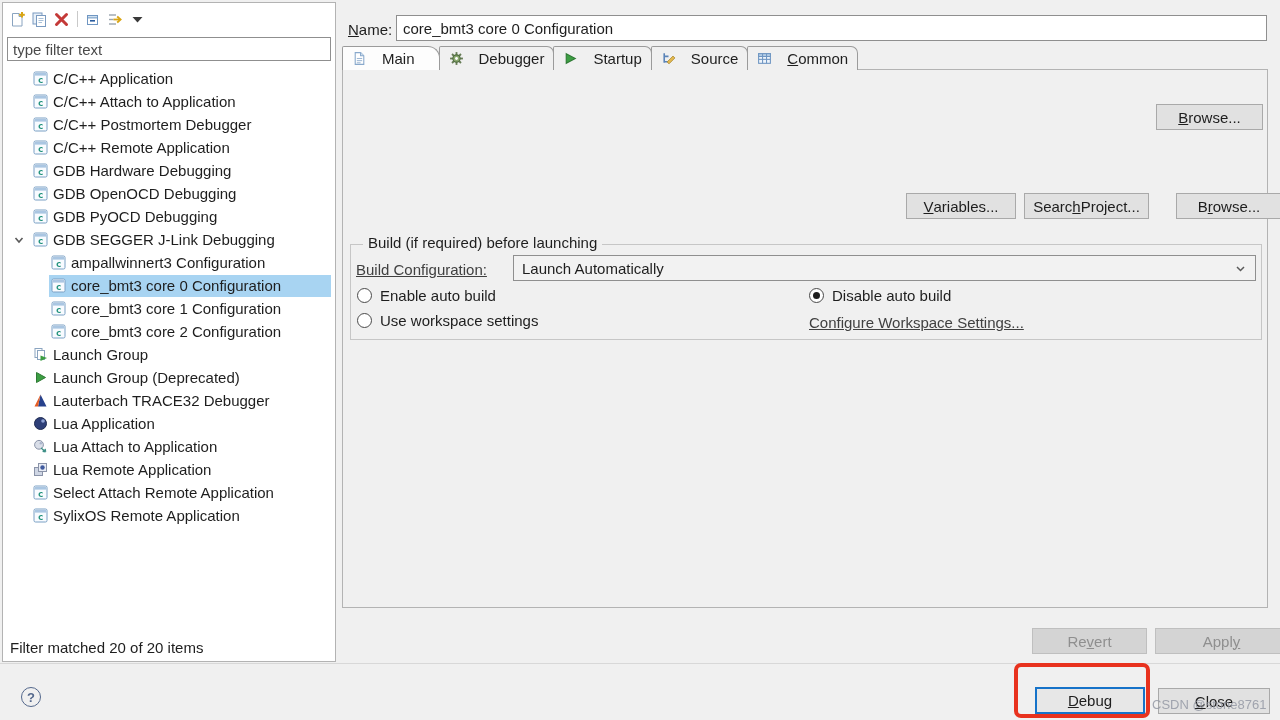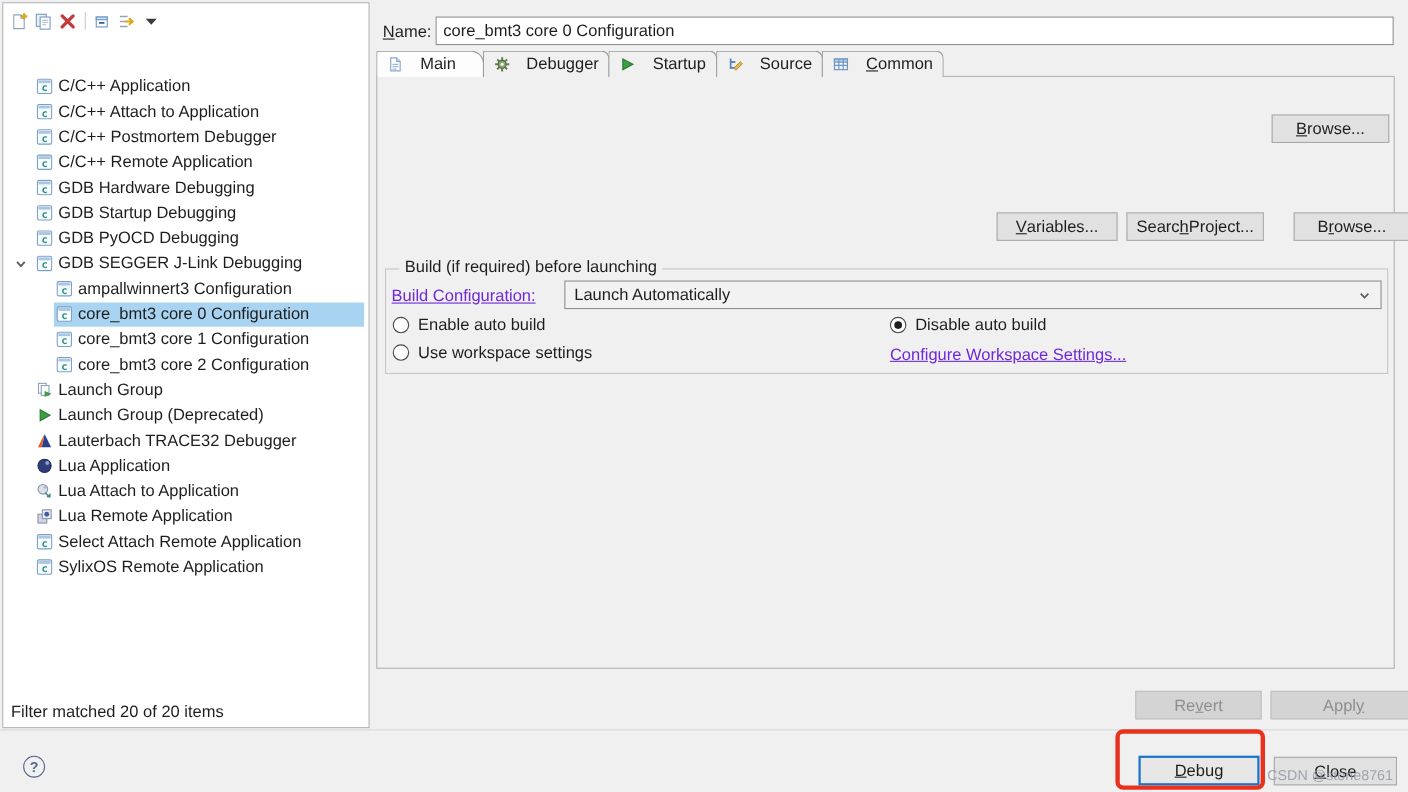--- a/index.html
+++ b/index.html
@@ -81,21 +81,21 @@
   .btn-browse-top    { left:1156px; top:104px; width:107px; }
   .btn-variables     { left:906px;  top:193px; width:110px; }
   .btn-search        { left:1024px; top:193px; width:125px; }
   .btn-browse-bottom { left:1176px; top:193px; width:106px; }
 
   .build-group {
     position:absolute; left:350px; top:244px; width:912px; height:96px;
     border:1px solid #c6c6c6; z-index:2;
   }
   .build-group-title { position:absolute; top:-11px; left:12px; background:#f0f0f0; padding:0 5px; }
-  .link { color:#6d28d9; text-decoration:underline; cursor:pointer; }
+  .link { color:#404040; text-decoration:underline; cursor:pointer; }
   .build-config-link { position:absolute; left:5px; top:16px; }
   .build-combo {
     position:absolute; left:162px; top:10px; width:743px; height:26px;
     border:1px solid #8f8f8f; background:#f2f2f2;
     display:flex; align-items:center; justify-content:space-between; padding:0 8px;
   }
   .combo-chevron { width:13px; height:13px; }
   .combo-chevron svg { width:100%; height:100%; display:block; }
   .radio-row { position:absolute; display:flex; align-items:center; gap:8px; white-space:nowrap; }
   .r-enable    { left:6px;   top:42px; }
@@ -184,20 +184,21 @@
             <path d="M6.5 8.5 H13.2" stroke="#d9a514" stroke-width="1.8" fill="none"></path>
             <path d="M10.2 5.5 L13.6 8.5 L10.2 11.5" stroke="#d9a514" stroke-width="1.8" fill="none"></path>
           </svg>
         </span>
         <span class="tb-icon">
           <svg viewBox="0 0 17 17">
             <polygon points="3.5,6 13.5,6 8.5,11.5" fill="#3a3a3a"></polygon>
           </svg>
         </span>
       </div>
+    <input class="filter-input" placeholder="type filter text" style="">
     <div class="tree" id="tree">
         <div class="tree-row indent-1">
 
     <span class="row-inner">
       <span class="tree-icon">
               <svg viewBox="0 0 15 15">
                 <rect x="1" y="1" width="13" height="13" rx="1.5" fill="#f8fbff" stroke="#7aa0c4"></rect>
                 <rect x="2" y="2" width="11" height="2.6" fill="#aac6e2"></rect>
                 <text x="7.5" y="12" font-size="9.5" font-family="DejaVu Sans Mono, monospace" fill="#22927c" text-anchor="middle" font-weight="bold">c</text>
               </svg>
@@ -260,21 +261,21 @@
         <div class="tree-row indent-1">
 
     <span class="row-inner">
       <span class="tree-icon">
               <svg viewBox="0 0 15 15">
                 <rect x="1" y="1" width="13" height="13" rx="1.5" fill="#f8fbff" stroke="#7aa0c4"></rect>
                 <rect x="2" y="2" width="11" height="2.6" fill="#aac6e2"></rect>
                 <text x="7.5" y="12" font-size="9.5" font-family="DejaVu Sans Mono, monospace" fill="#22927c" text-anchor="middle" font-weight="bold">c</text>
               </svg>
             </span>
-      <span class="tree-label">GDB Startup Debugging</span>
+      <span class="tree-label">GDB OpenOCD Debugging</span>
     </span>
   </div>
         <div class="tree-row indent-1">
 
     <span class="row-inner">
       <span class="tree-icon">
               <svg viewBox="0 0 15 15">
                 <rect x="1" y="1" width="13" height="13" rx="1.5" fill="#f8fbff" stroke="#7aa0c4"></rect>
                 <rect x="2" y="2" width="11" height="2.6" fill="#aac6e2"></rect>
                 <text x="7.5" y="12" font-size="9.5" font-family="DejaVu Sans Mono, monospace" fill="#22927c" text-anchor="middle" font-weight="bold">c</text>

